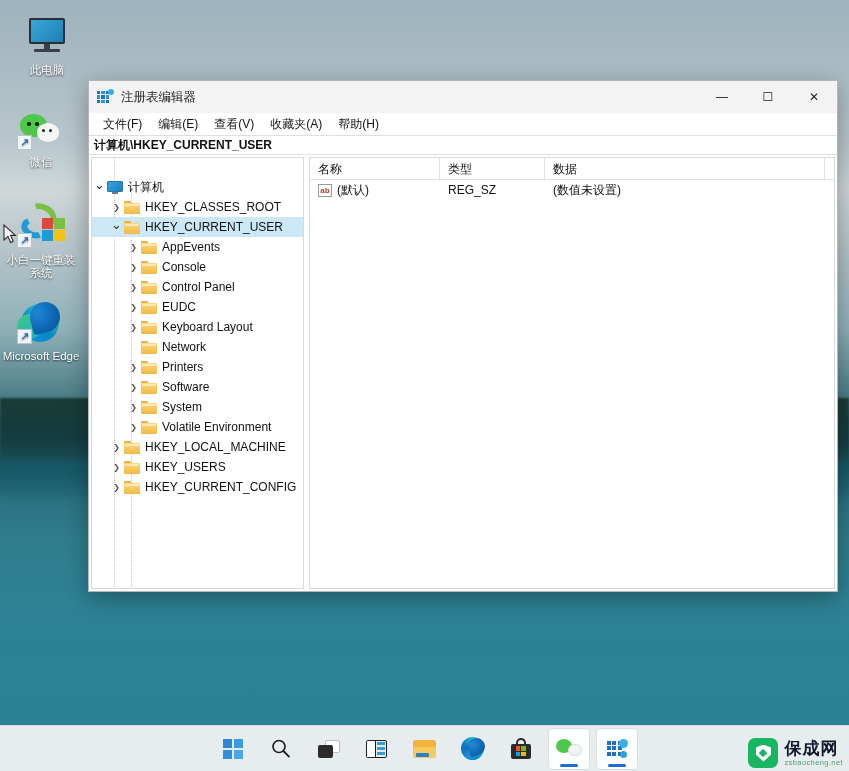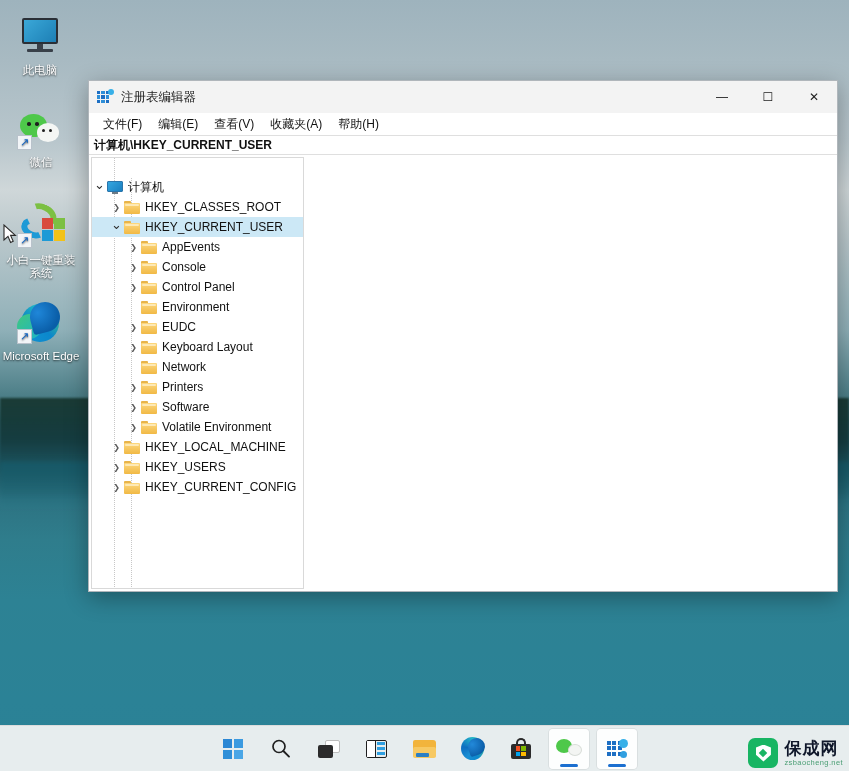--- a/index.html
+++ b/index.html
@@ -304,21 +304,21 @@
   #wm-en { font-size: 7.5px; color: #4a9e74; letter-spacing: .4px; margin-top: 2px; }
 </style>
 </head>
 <body>
 
 <div id="desktop">
   <div id="treeline"></div>
   <div id="shoreline"></div>
 </div>
 
-<div class="desk-icon" style="left:1px; top:14px;">
+<div class="desk-icon" style="left:8px; top:14px;">
   <div class="glyph">
     <div class="monitor-screen"></div>
     <div class="monitor-neck"></div>
     <div class="monitor-base"></div>
   </div>
   <span class="label">此电脑</span>
 </div>
 
 <div class="desk-icon" style="left:2px; top:106px;">
   <div class="glyph">
@@ -451,72 +451,72 @@
           <div class="tnode" style="padding-left: 34px;">
             <span class="chev closed"></span>
             <span class="folder">
               <span class="tab"></span>
               <span class="body"></span>
               <span class="lip"></span>
             </span>
             <span>Control Panel</span>
           </div>
           <div class="tnode" style="padding-left: 34px;">
+            <span class="chev closed"></span>
+            <span class="folder">
+              <span class="tab"></span>
+              <span class="body"></span>
+              <span class="lip"></span>
+            </span>
+            <span>EUDC</span>
+          </div>
+          <div class="tnode" style="padding-left: 34px;">
+            <span class="chev closed"></span>
+            <span class="folder">
+              <span class="tab"></span>
+              <span class="body"></span>
+              <span class="lip"></span>
+            </span>
+            <span>Keyboard Layout</span>
+          </div>
+          <div class="tnode" style="padding-left: 34px;">
             <span class="chev none"></span>
             <span class="folder">
               <span class="tab"></span>
               <span class="body"></span>
               <span class="lip"></span>
             </span>
-            <span>Environment</span>
-          </div>
-          <div class="tnode" style="padding-left: 34px;">
-            <span class="chev closed"></span>
-            <span class="folder">
-              <span class="tab"></span>
-              <span class="body"></span>
-              <span class="lip"></span>
-            </span>
-            <span>EUDC</span>
-          </div>
-          <div class="tnode" style="padding-left: 34px;">
-            <span class="chev closed"></span>
-            <span class="folder">
-              <span class="tab"></span>
-              <span class="body"></span>
-              <span class="lip"></span>
-            </span>
-            <span>Keyboard Layout</span>
-          </div>
-          <div class="tnode" style="padding-left: 34px;">
-            <span class="chev none"></span>
-            <span class="folder">
-              <span class="tab"></span>
-              <span class="body"></span>
-              <span class="lip"></span>
-            </span>
             <span>Network</span>
           </div>
           <div class="tnode" style="padding-left: 34px;">
             <span class="chev closed"></span>
             <span class="folder">
               <span class="tab"></span>
               <span class="body"></span>
               <span class="lip"></span>
             </span>
             <span>Printers</span>
           </div>
           <div class="tnode" style="padding-left: 34px;">
             <span class="chev closed"></span>
             <span class="folder">
               <span class="tab"></span>
               <span class="body"></span>
               <span class="lip"></span>
             </span>
             <span>Software</span>
+          </div>
+          <div class="tnode" style="padding-left: 34px;">
+            <span class="chev closed"></span>
+            <span class="folder">
+              <span class="tab"></span>
+              <span class="body"></span>
+              <span class="lip"></span>
+            </span>
+            <span>System</span>
           </div>
           <div class="tnode" style="padding-left: 34px;">
             <span class="chev closed"></span>
             <span class="folder">
               <span class="tab"></span>
               <span class="body"></span>
               <span class="lip"></span>
             </span>
             <span>Volatile Environment</span>
           </div>
@@ -545,20 +545,37 @@
               <span class="body"></span>
               <span class="lip"></span>
             </span>
             <span>HKEY_CURRENT_CONFIG</span>
           </div>
         </div>
     </div>
 
     <div id="splitter"></div>
 
+    <div id="listpane">
+      <div id="colhdr">
+          <div class="col" style="width: 130px;">名称</div>
+          <div class="col" style="width: 105px;">类型</div>
+          <div class="col" style="width: 280px;">数据</div>
+        </div>
+      <div id="list-rows">
+          <div class="lrow">
+            <div class="cell" style="width: 130px;">
+              <span class="abicon">ab</span>
+              <span>(默认)</span>
+            </div>
+            <div class="cell" style="width: 105px;">REG_SZ</div>
+            <div class="cell" style="width: 280px;">(数值未设置)</div>
+          </div>
+        </div>
+    </div>
   </div>
 </div>
 
 <div id="taskbar">
 
   <div class="tb-item">
     <span class="win-logo">
         <i></i>
         <i></i>
         <i></i>

